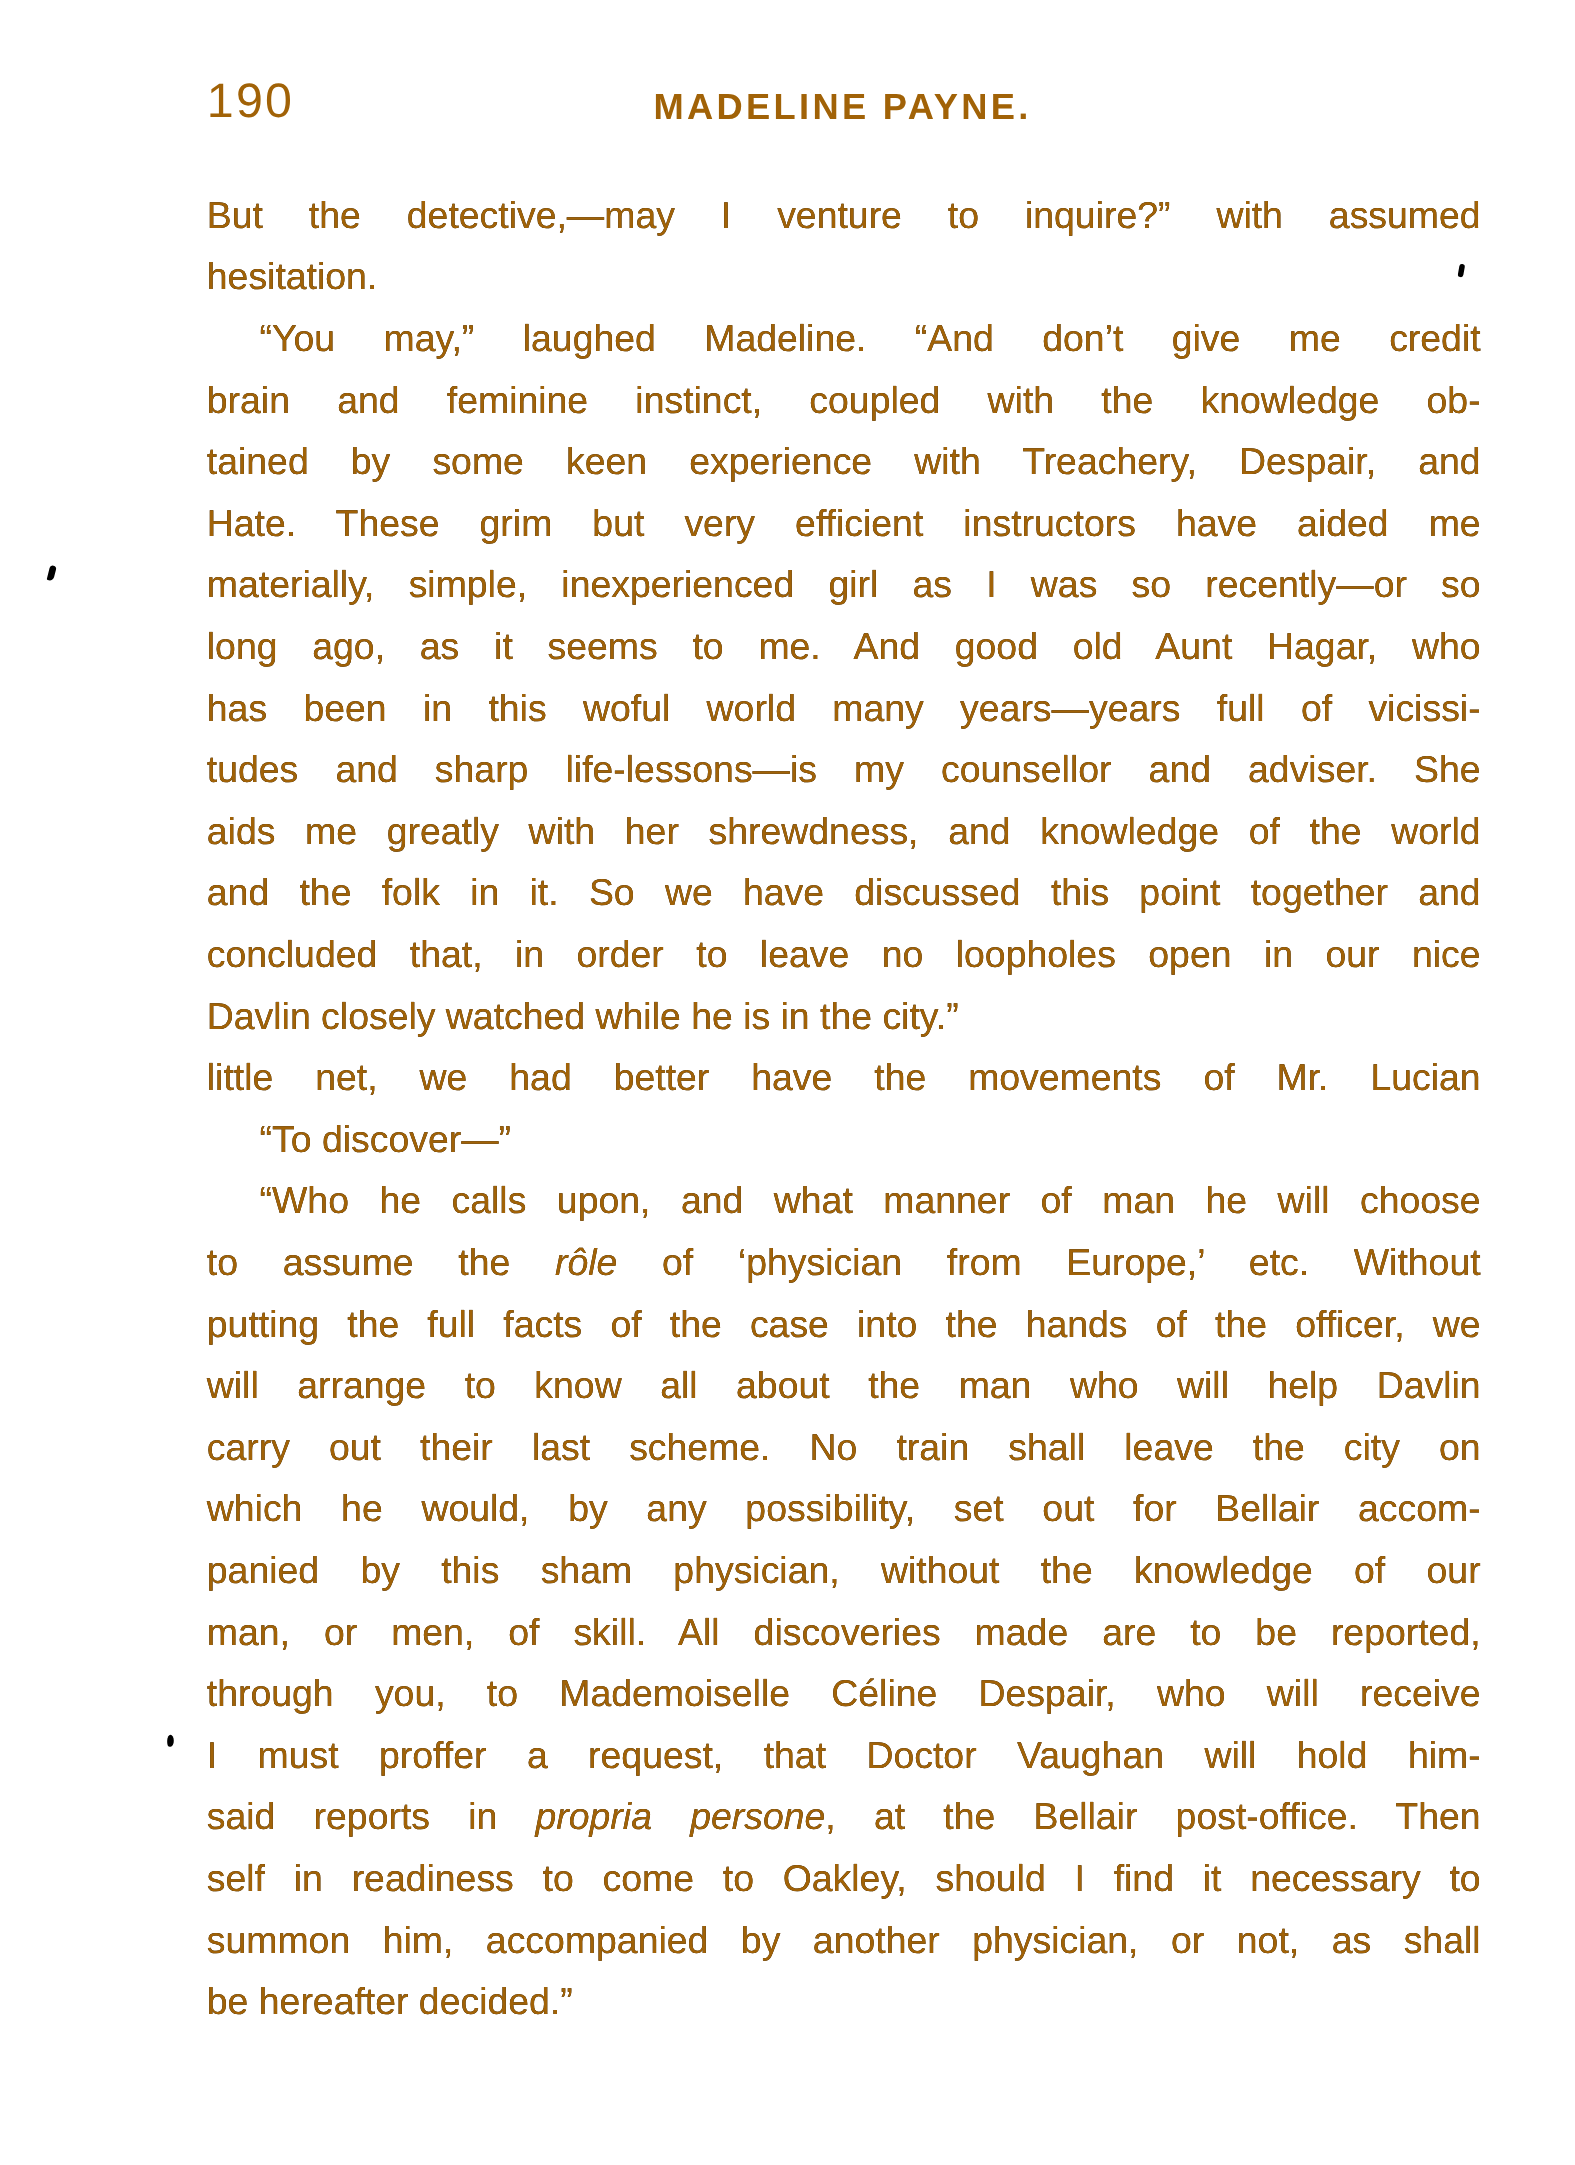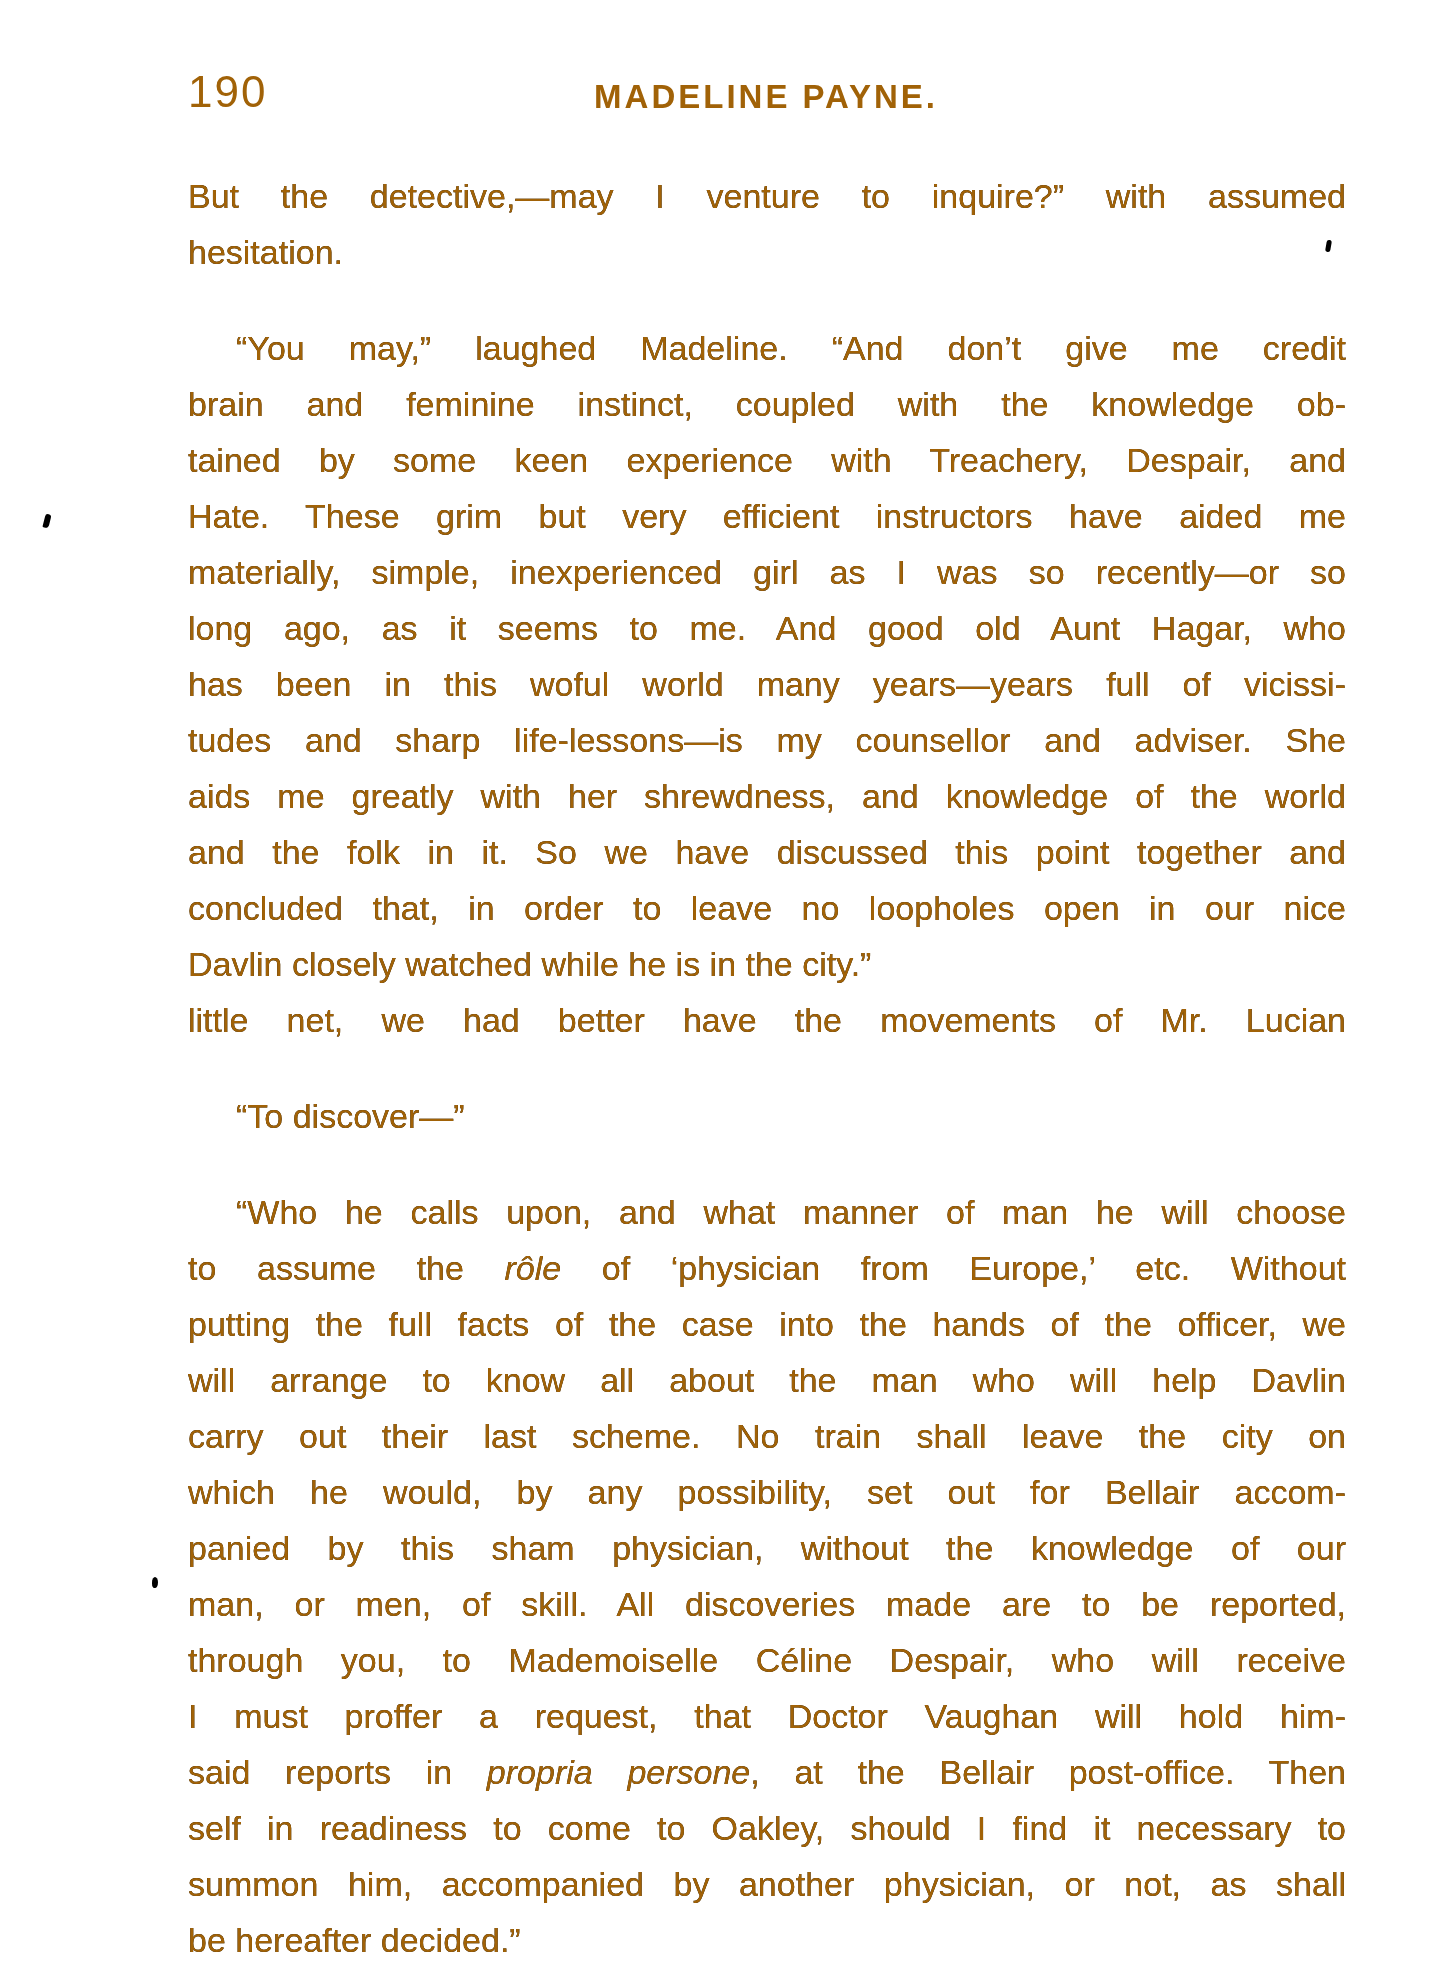--- a/index.html
+++ b/index.html
@@ -56,21 +56,20 @@
     height: 56px;
     text-align: justify;
     text-align-last: justify;
     white-space: normal;
   }
   .line.end {
     text-align-last: left;
   }
   .line.ind {
     text-indent: 48px;
-    margin-top: 40px;
   }
   .line em {
     font-style: italic;
   }
   .ink-speck {
     position: absolute;
     background: #000000;
   }
   .speck-comma {
     left: 44px;

